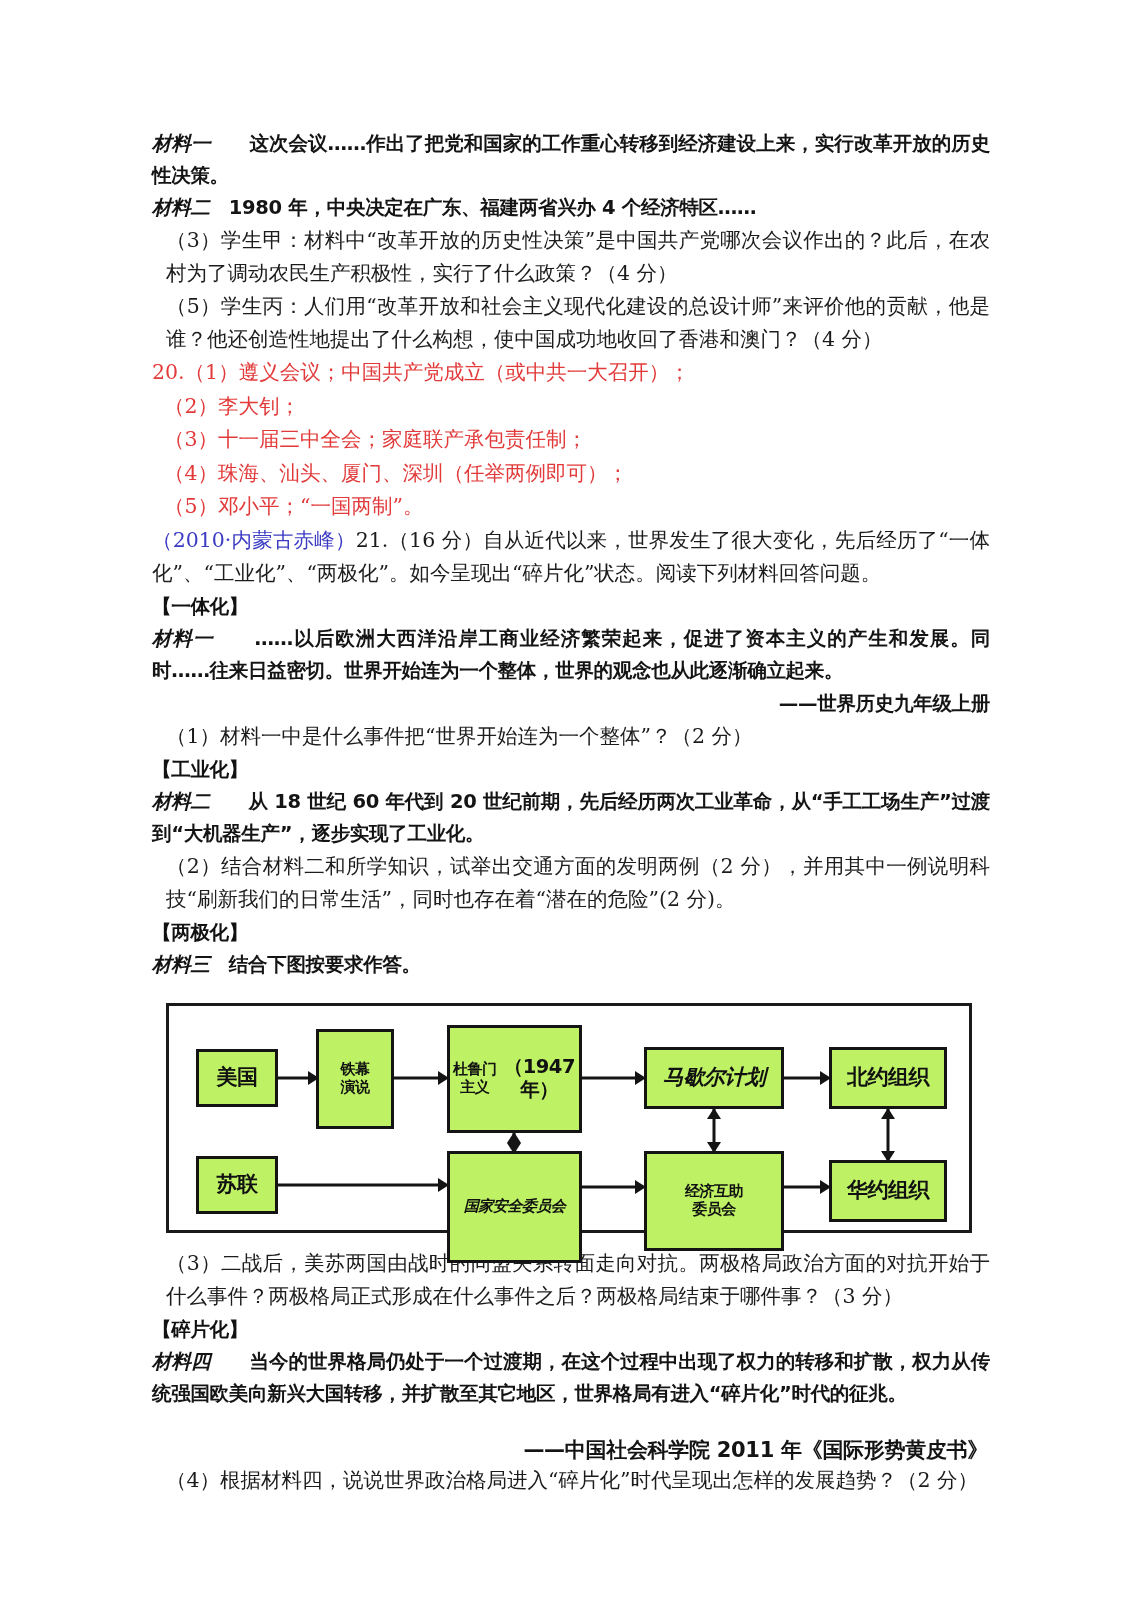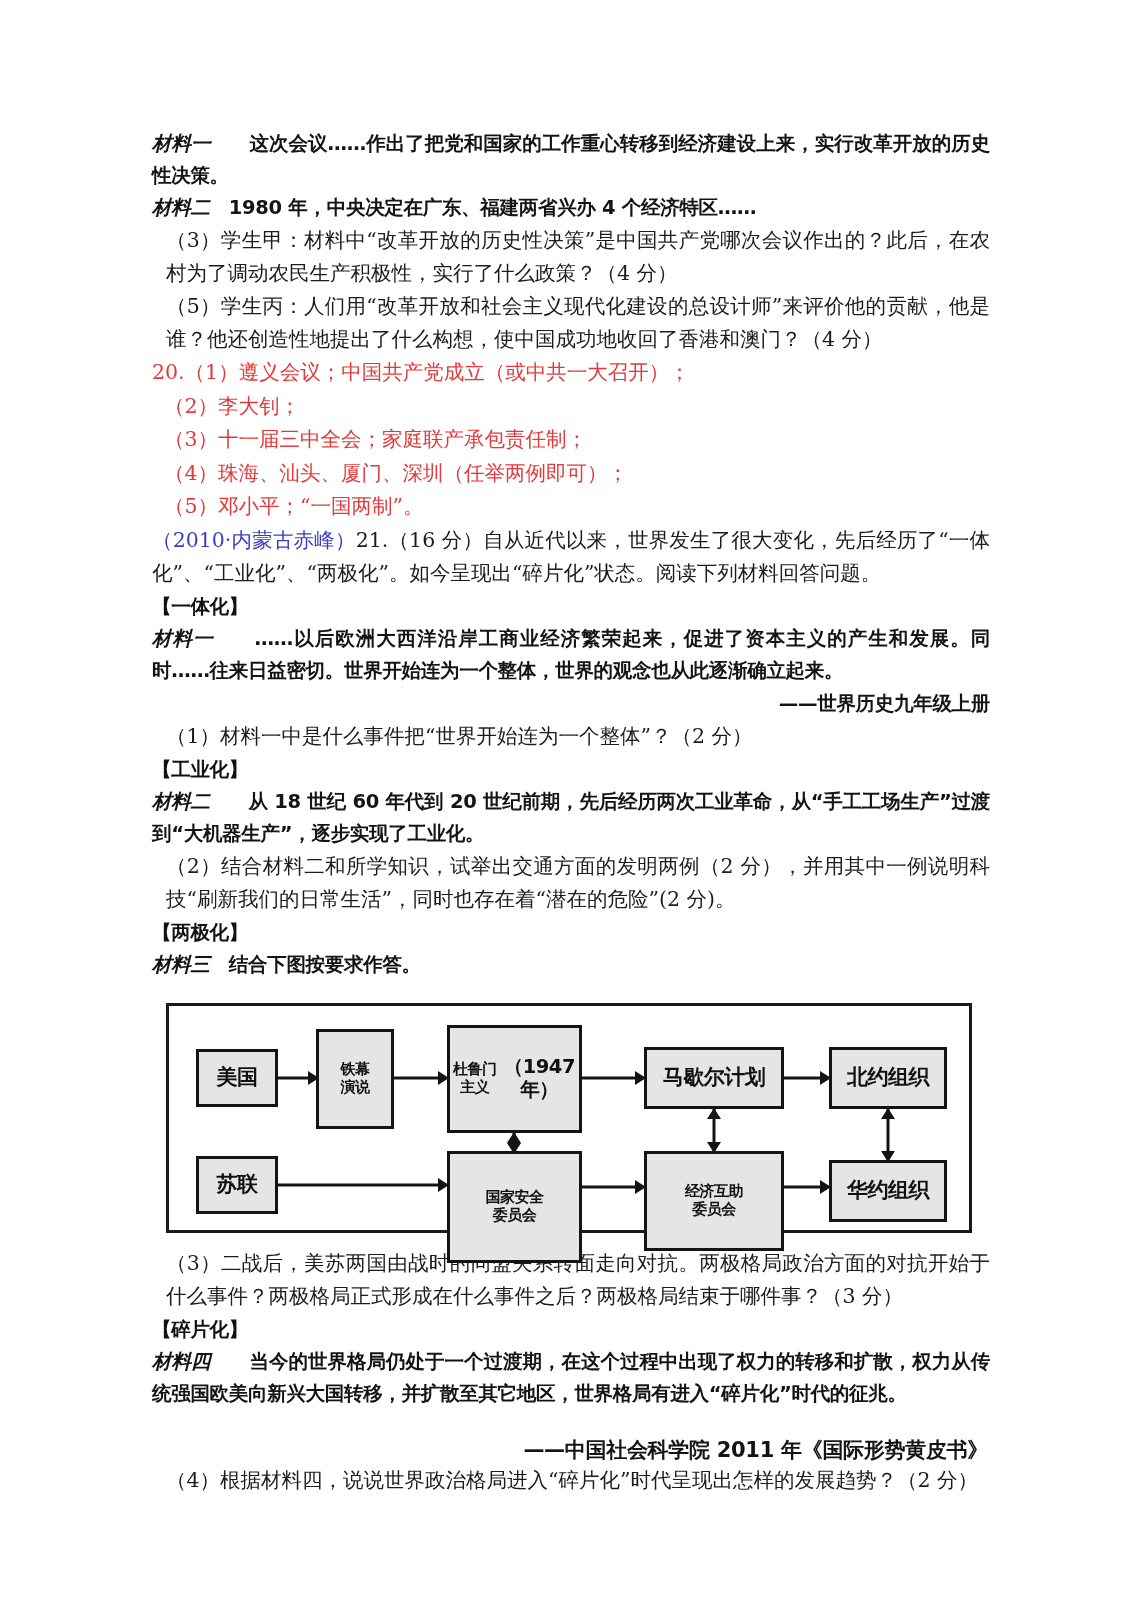--- a/index.html
+++ b/index.html
@@ -120,21 +120,21 @@
     width: 806px;
     height: 230px;
     border: 3px solid #1a1a1a;
     box-sizing: border-box;
     background: #ffffff;
   }
   .nodebox {
     position: absolute;
     box-sizing: border-box;
     border: 3px solid #141414;
-    background: #e5e5e5;
+    background: #bef264;
     display: flex;
     align-items: center;
     justify-content: center;
     text-align: center;
     font-family: "DejaVu Sans", "Liberation Sans", sans-serif;
     font-weight: 700;
     color: #111111;
     letter-spacing: -0.5px;
     line-height: 1.15;
     z-index: 3;
@@ -234,33 +234,33 @@
       <div class="nodebox nb-2line" style="left:150px; top:26px; width:78px; height:100px; flex-direction:column;">
         <span>铁幕</span>
         <span>演说</span>
       </div>
 
       <div class="nodebox" style="left:281px; top:22px; width:135px; height:108px; flex-direction:row;">
         <span class="nb-2line">杜鲁门主义</span>
         <span class="nb-year">（1947 年）</span>
       </div>
 
-      <div class="nodebox nb-1line" style="left:478px; top:44px; width:140px; height:62px;">
+      <div class="nodebox nb-1line" style="left:478px; top:44px; width:140px; height:62px;font-style:italic;">
         <span>马歇尔计划</span>
       </div>
 
       <div class="nodebox nb-1line" style="left:663px; top:44px; width:118px; height:62px;">
         <span>北约组织</span>
       </div>
 
       <div class="nodebox nb-1line" style="left:30px; top:153px; width:82px; height:58px;">
         <span>苏联</span>
       </div>
 
-      <div class="nodebox nb-2line" style="left:281px; top:148px; width:135px; height:112px; flex-direction:column;">
+      <div class="nodebox nb-2line" style="left:281px; top:148px; width:135px; height:112px; flex-direction:row;font-style:italic;">
         <span>国家安全</span>
         <span>委员会</span>
       </div>
 
       <div class="nodebox nb-2line" style="left:478px; top:148px; width:140px; height:100px; flex-direction:column;">
         <span>经济互助</span>
         <span>委员会</span>
       </div>
 
       <div class="nodebox nb-1line" style="left:663px; top:157px; width:118px; height:62px;">

